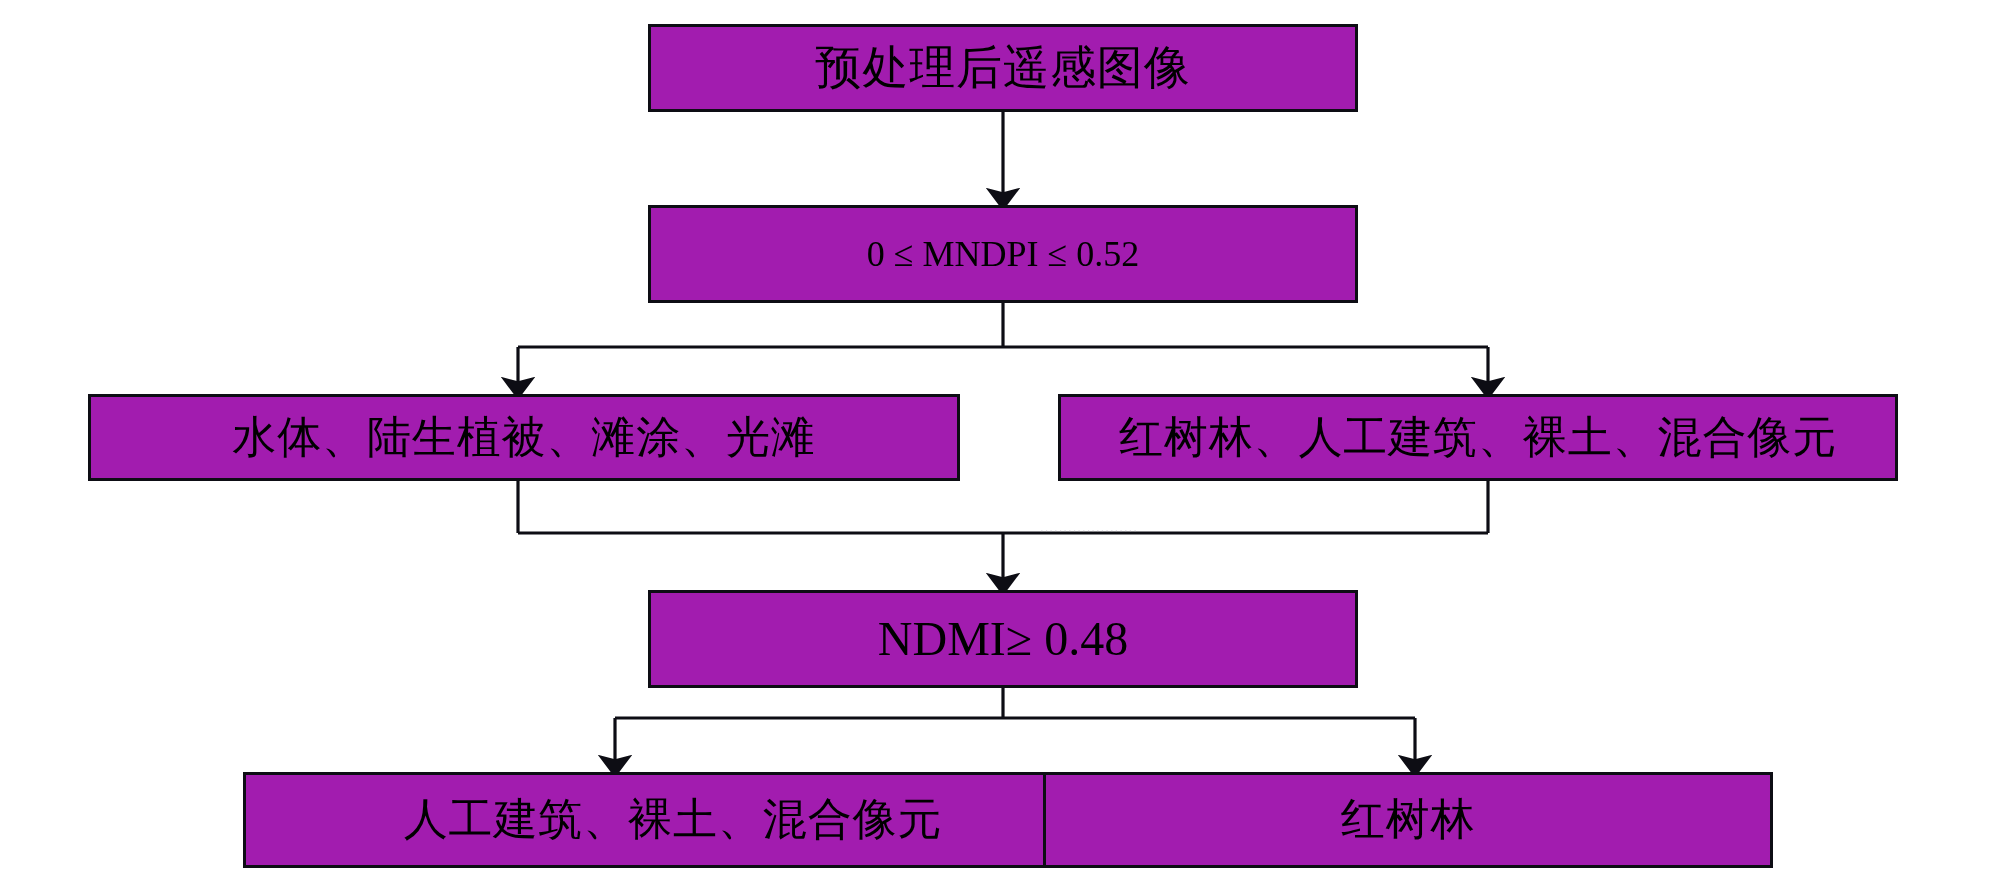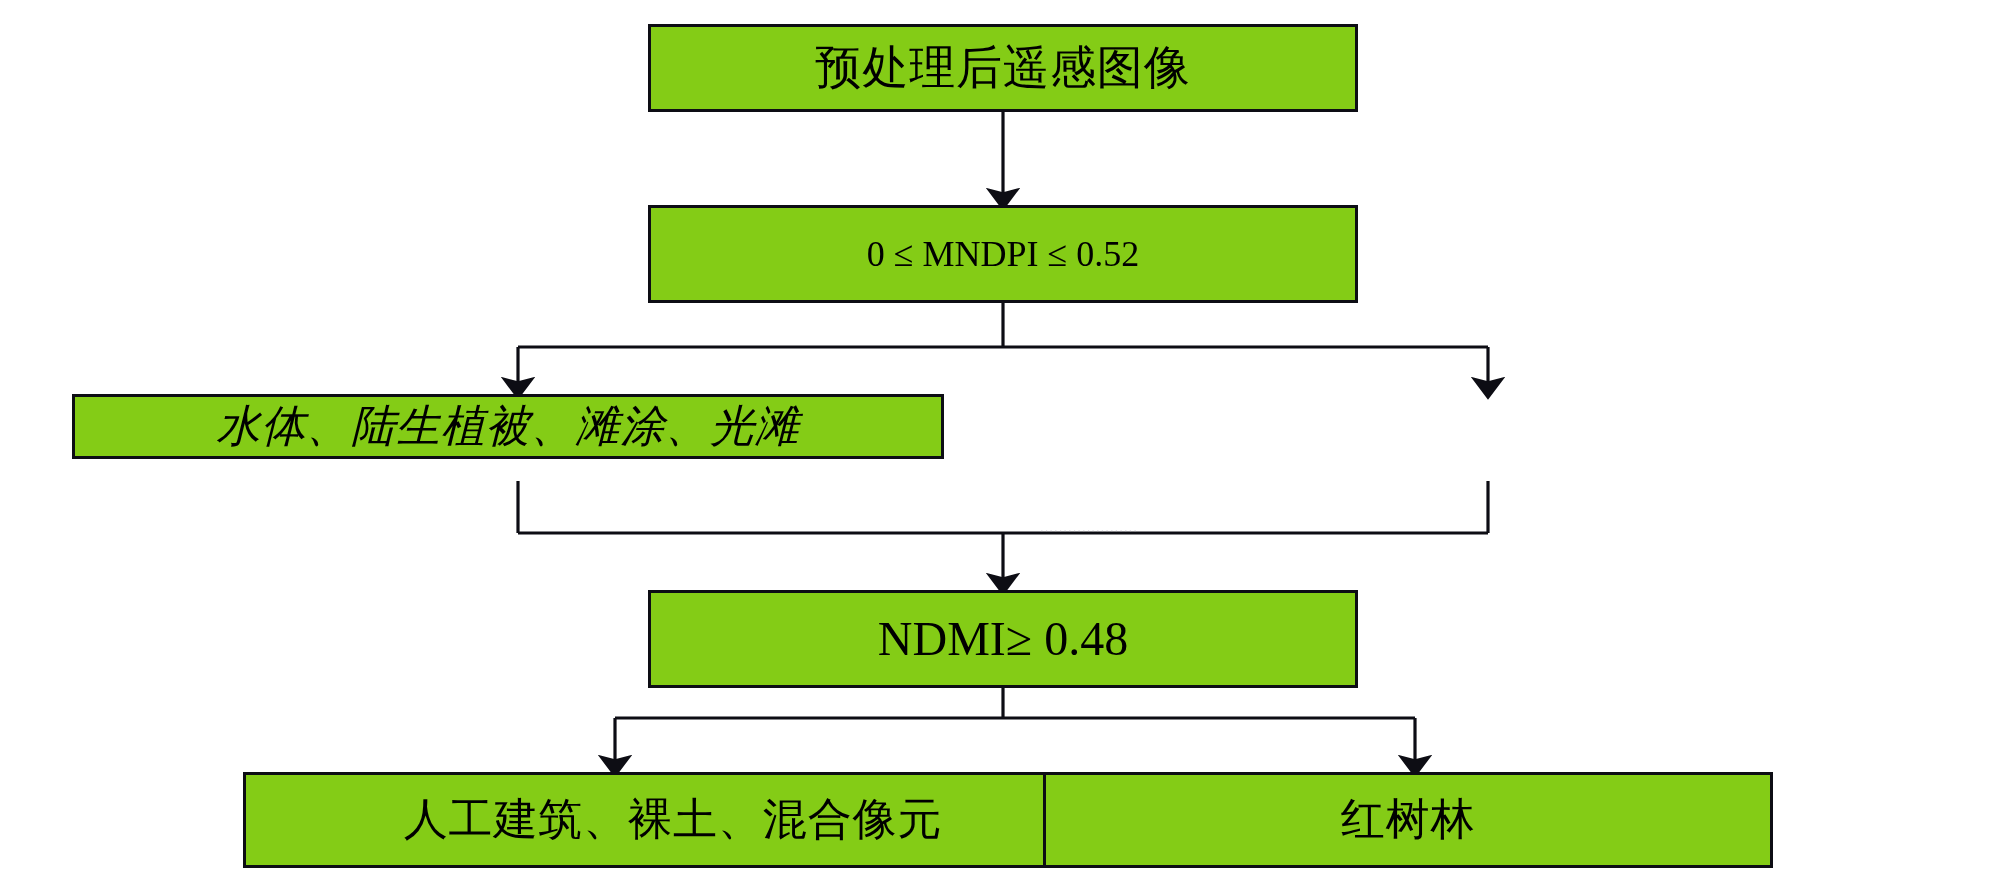--- a/index.html
+++ b/index.html
@@ -24,21 +24,21 @@
     position: absolute;
     top: 0;
     left: 0;
     width: 2000px;
     height: 892px;
   }
   .node-box {
     position: absolute;
     box-sizing: border-box;
     border: 3px solid #0d0d14;
-    background: #84cc16;
+    background: #a21caf;
     display: flex;
     align-items: center;
     justify-content: center;
     text-align: center;
   }
   .node-label {
     display: block;
     color: #000000;
     line-height: 1;
     white-space: nowrap;
@@ -95,24 +95,27 @@
   </svg>
 
   <div class="node-box" style="left:648px; top:24px; width:710px; height:88px;">
     <span class="node-label cjk" style="font-size:46px;">预处理后遥感图像</span>
   </div>
 
   <div class="node-box" style="left:648px; top:205px; width:710px; height:98px;">
     <span class="node-label latin" style="font-size:36px;">0 ≤ MNDPI ≤ 0.52</span>
   </div>
 
-  <div class="node-box" style="left:72px; top:394px; width:872px; height:65px;font-style:italic;">
+  <div class="node-box" style="left:88px; top:394px; width:872px; height:87px;">
     <span class="node-label cjk" style="font-size:44px;">水体、陆生植被、滩涂、光滩</span>
   </div>
 
+  <div class="node-box" style="left:1058px; top:394px; width:840px; height:87px;">
+    <span class="node-label cjk" style="font-size:44px;">红树林、人工建筑、裸土、混合像元</span>
+  </div>
 
   <div class="node-box" style="left:648px; top:590px; width:710px; height:98px;">
     <span class="node-label latin" style="font-size:48px;">NDMI≥ 0.48</span>
   </div>
 
   <div class="node-box" style="left:243px; top:772px; width:860px; height:96px;">
     <span class="node-label cjk" style="font-size:44px;">人工建筑、裸土、混合像元</span>
   </div>
 
   <div class="node-box" style="left:1043px; top:772px; width:730px; height:96px;align-items:center;">

